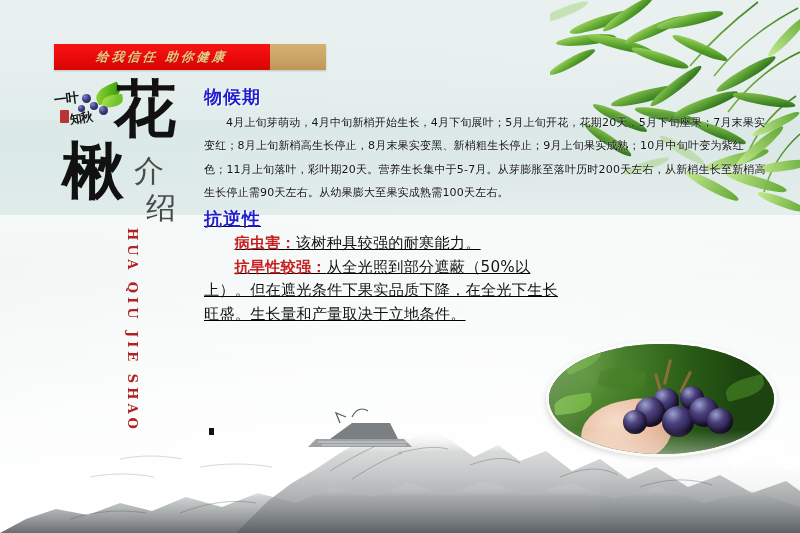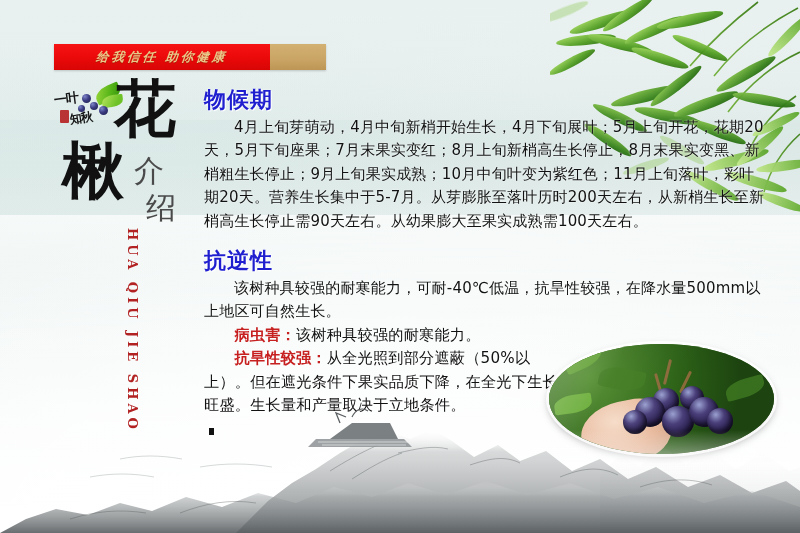--- a/index.html
+++ b/index.html
@@ -117,30 +117,30 @@
   #bamboo svg{display:block;}
 
   
   #landscape{position:absolute;left:0;right:0;bottom:0;height:150px;pointer-events:none;}
 
   
   #content{
     position:absolute;left:204px;top:86px;width:578px;
   }
   .heading{
-    color:#1f1fcf;font-size:22px;font-weight:700;line-height:1.25;
+    color:#1f1fcf;font-size:18px;font-weight:700;line-height:1.25;
     margin:0 0 2px 0;letter-spacing:1px;
     text-shadow:0 0 2px #ffffff, 1px 1px 0 rgba(255,255,255,.9);
   }
   .para{
-    color:#121212;font-size:15px;line-height:23.5px;
+    color:#121212;font-size:11px;line-height:23.5px;
     margin:0;text-indent:2em;letter-spacing:0.2px;
     text-shadow:0 0 2px rgba(255,255,255,.85);
   }
-  .sec2{margin-top:14px;}
+  .sec2{margin-top:3px;text-decoration:underline;}
   .label-red{color:#c62020;font-weight:700;}
   .subpara{
     color:#121212;font-size:15.2px;line-height:23.5px;margin:0;
     text-indent:2em;letter-spacing:0.2px;
     text-shadow:0 0 2px rgba(255,255,255,.85);
   }
   #block-phenology{width:562px;}
   #block-resistance{width:562px;}
   #soil-wrap{width:360px;}
   #light-wrap{width:360px;}
@@ -313,21 +313,20 @@
 
   <div id="content">
 
     <div id="block-phenology">
       <h2 class="heading">物候期</h2>
       <p class="para">4月上旬芽萌动，4月中旬新梢开始生长，4月下旬展叶；5月上旬开花，花期20天，5月下旬座果；7月末果实变红；8月上旬新梢高生长停止，8月末果实变黑、新梢粗生长停止；9月上旬果实成熟；10月中旬叶变为紫红色；11月上旬落叶，彩叶期20天。营养生长集中于5-7月。从芽膨胀至落叶历时200天左右，从新梢生长至新梢高生长停止需90天左右。从幼果膨大至果实成熟需100天左右。</p>
     </div>
 
     <div id="block-resistance" class="sec2">
       <h2 class="heading">抗逆性</h2>
-      <p class="para">该树种具较强的耐寒能力，可耐-40℃低温，抗旱性较强，在降水量500mm以上地区可自然生长。</p>
 
 
       <div id="pest-wrap">
         <p class="subpara"><span class="label-red">病虫害：</span><span>该树种具较强的耐寒能力。</span></p>
       </div>
 
       <div id="light-wrap">
         <p class="subpara"><span class="label-red">抗旱性较强：</span><span>从全光照到部分遮蔽（50%以上）。但在遮光条件下果实品质下降，在全光下生长旺盛。生长量和产量取决于立地条件。</span></p>
       </div>
     </div>

